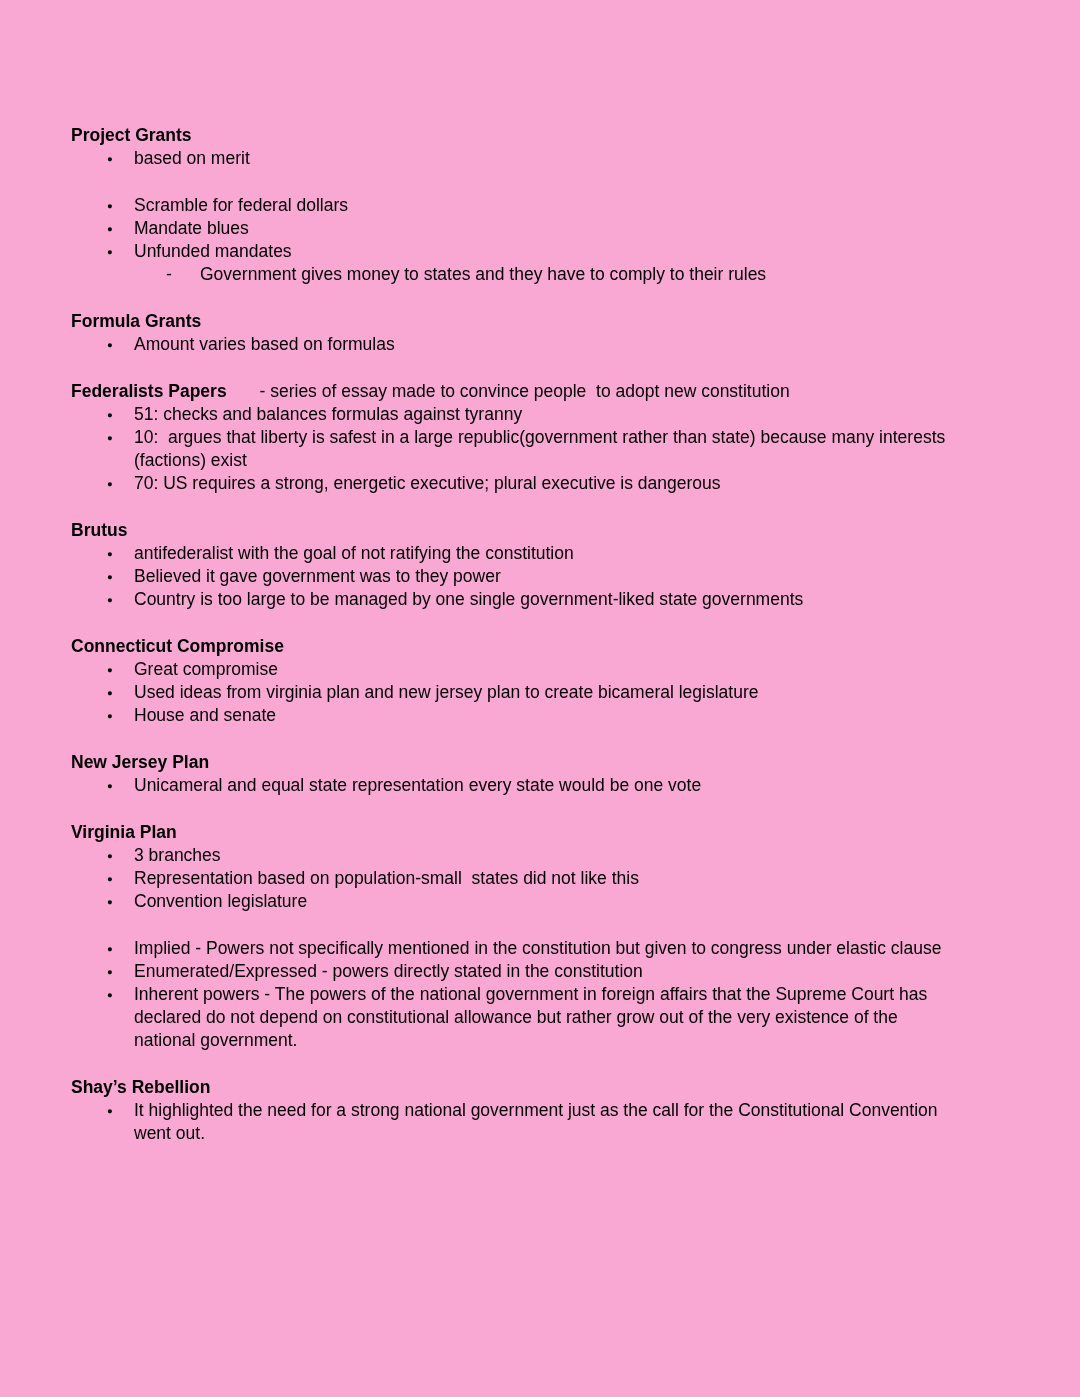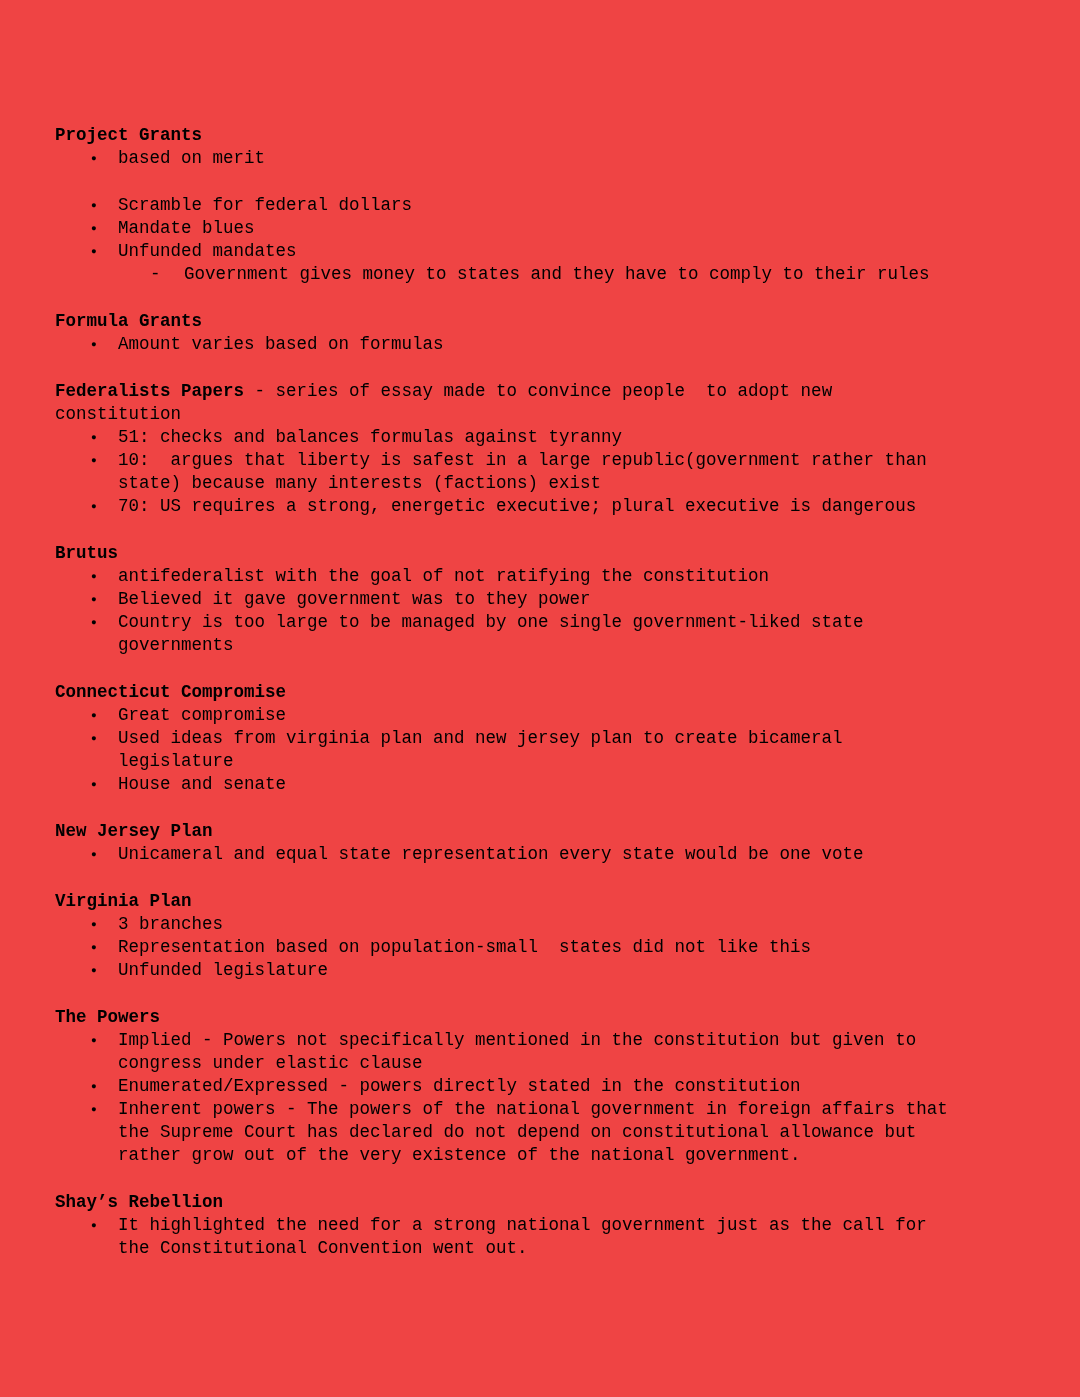--- a/index.html
+++ b/index.html
@@ -13,34 +13,33 @@
     font-family: "Liberation Sans", sans-serif;
     font-size: 17.5px;
     line-height: 23px;
     color: #000000;
     overflow: hidden;
   }
   .page {
     box-sizing: border-box;
     width: 1080px;
     min-height: 1397px;
-    padding: 124px 120px 40px 55px;
-    background: #ef4444;
-    font-family: Liberation Mono, monospace;
+    padding: 124px 120px 40px 71px;
+    background: #f9a8d4;
   }
   .sec + .sec { margin-top: 24px; }
   .h {
     margin: 0;
     font-size: inherit;
     line-height: inherit;
     font-weight: normal;
     white-space: pre-wrap;
   }
   .hb { font-weight: bold; }
-  .hr { font-weight: normal; white-space: pre-wrap; }
+  .hr { font-weight: normal; white-space: pre-wrap; margin-left: 28px; }
   .bullet {
     display: flex;
     align-items: flex-start;
   }
   .mk {
     flex: none;
     margin-left: 36px;
     width: 27px;
     font-size: 9.5px;
     line-height: 23px;
@@ -156,26 +155,25 @@
     <div class="bullet">
         <span class="mk">●</span>
         <span class="bt">3 branches</span>
       </div>
     <div class="bullet">
         <span class="mk">●</span>
         <span class="bt">Representation based on population-small  states did not like this</span>
       </div>
     <div class="bullet">
         <span class="mk">●</span>
-        <span class="bt">Unfunded legislature</span>
+        <span class="bt">Convention legislature</span>
       </div>
   </section>
 
   <section class="sec">
-    <h2 class="h"><span class="hb">The Powers</span><span class="hr"></span></h2>
     <div class="bullet">
         <span class="mk">●</span>
         <span class="bt">Implied - Powers not specifically mentioned in the constitution but given to congress under elastic clause</span>
       </div>
     <div class="bullet">
         <span class="mk">●</span>
         <span class="bt">Enumerated/Expressed - powers directly stated in the constitution</span>
       </div>
     <div class="bullet">
         <span class="mk">●</span>

